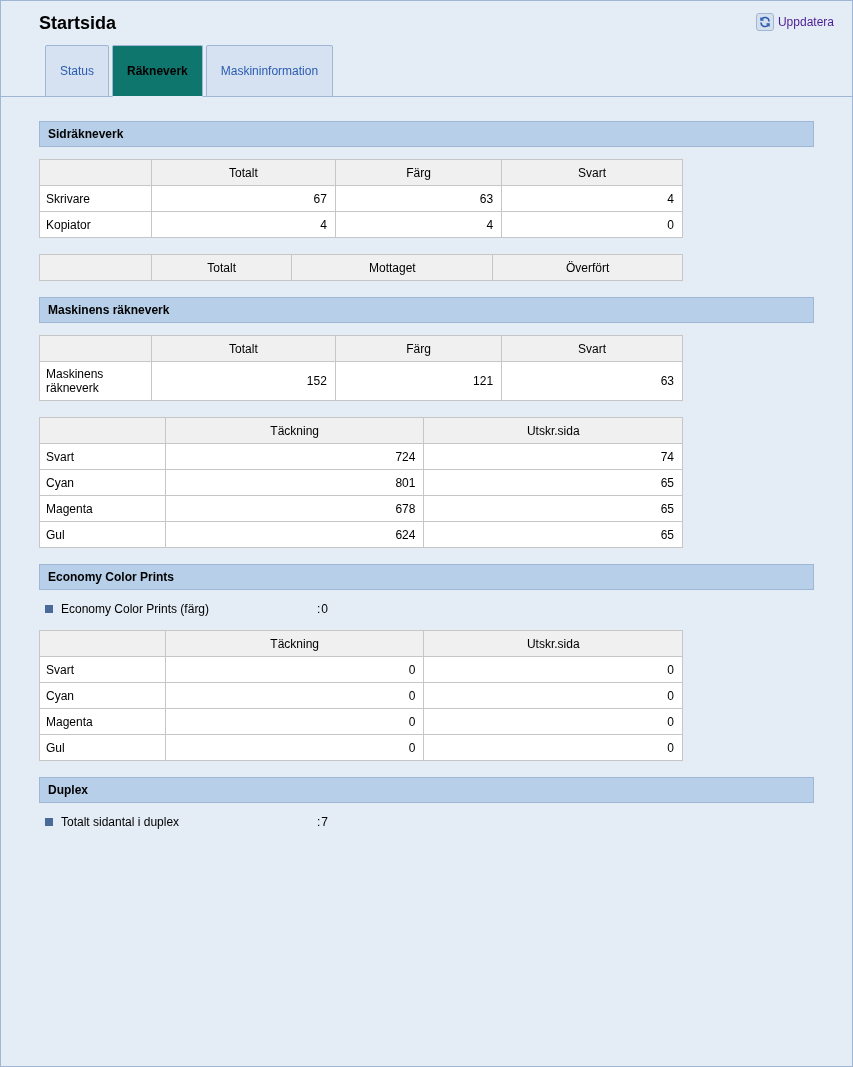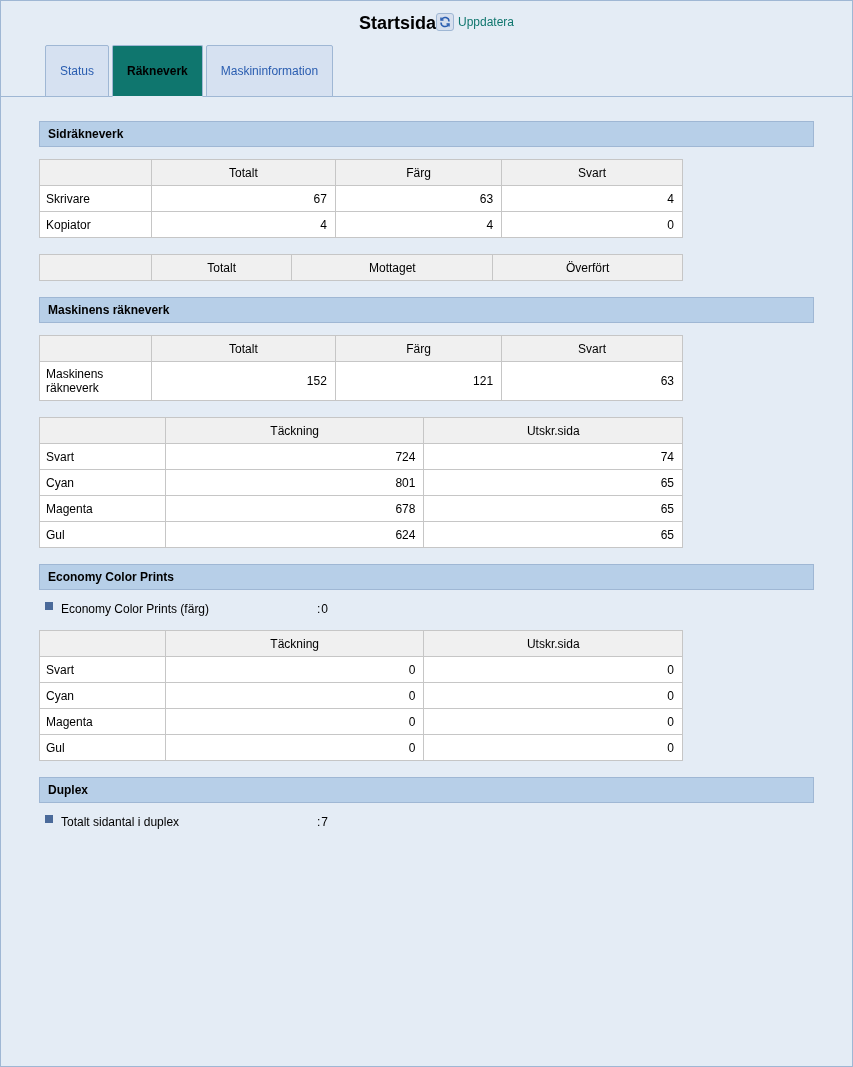--- a/index.html
+++ b/index.html
@@ -12,32 +12,32 @@
   }
   .page {
     width: 853px;
     min-height: 1067px;
     background: #e4ecf5;
     border: 1px solid #9fb7d4;
     padding: 0;
   }
   .header-row {
     display: flex;
-    justify-content: center;
+    justify-content: space-between;
     align-items: flex-start;
     padding: 8px 18px 0 38px;
   }
   .page-title {
     font-size: 18px;
     font-weight: bold;
     color: #000;
     margin: 4px 0 10px 0;
   }
   .refresh-link {
-    color: #0f766e;
+    color: #4c1d95;
     font-size: 12px;
     display: flex;
     align-items: center;
     gap: 4px;
     cursor: pointer;
     margin-top: 4px;
   }
   .refresh-icon {
     width: 18px;
     height: 18px;
@@ -107,20 +107,21 @@
   table.data-table td.label-cell {
     text-align: left;
     width: 112px;
   }
   table.data-table td.num-cell {
     text-align: right;
     padding-right: 8px;
   }
   .kv-row {
     display: flex;
+    align-items: center;
     margin: 10px 0 14px 6px;
     font-size: 12px;
   }
   .kv-row .bullet {
     width: 8px;
     height: 8px;
     background: #4a6a9a;
     display: inline-block;
     margin-right: 8px;
   }

